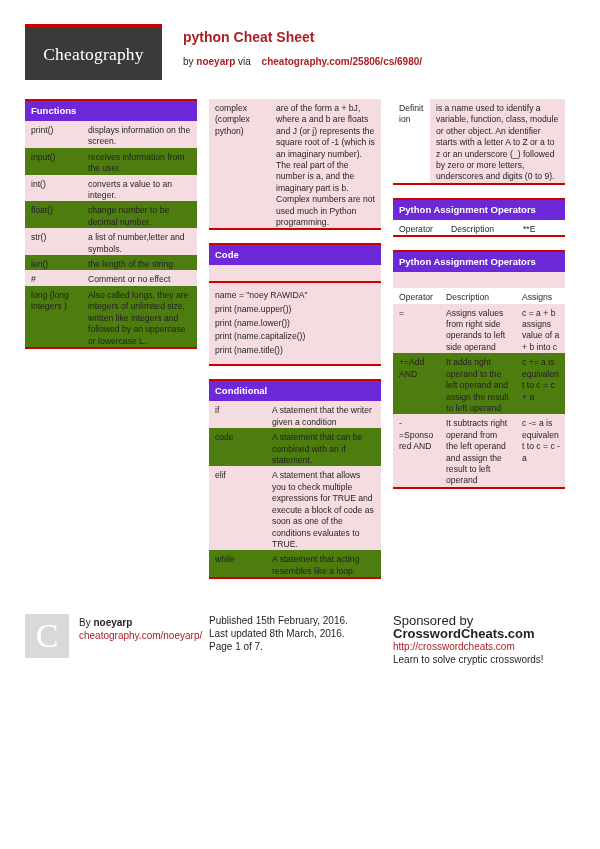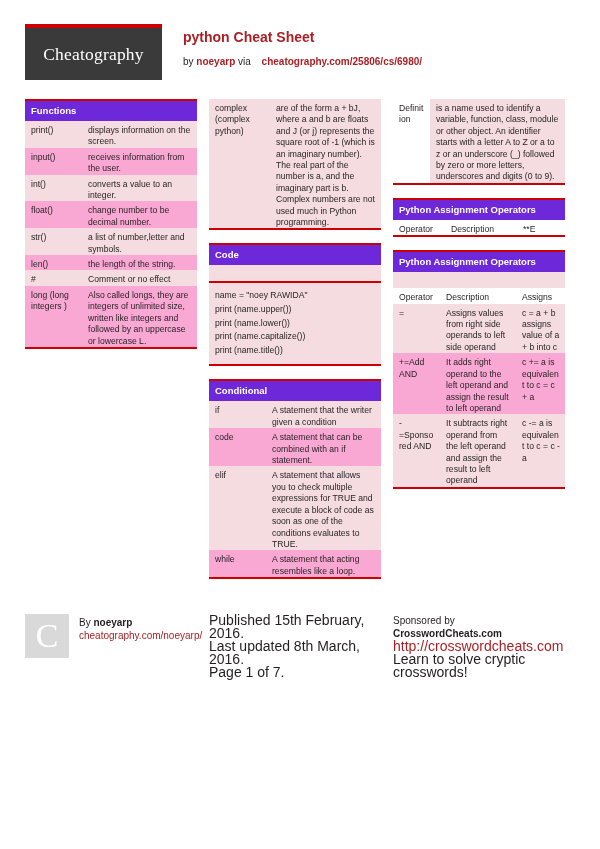--- a/index.html
+++ b/index.html
@@ -110,21 +110,21 @@
     line-height: 11.4px;
     padding: 4px 5px 0 6px;
     vertical-align: top;
     text-align: left;
     font-weight: normal;
     color: #231f20;
     word-wrap: break-word;
     overflow-wrap: break-word;
   }
   .tbl tr.odd td { background: #f4dce0; }
-  .tbl tr.even td { background: #f9a8d4; }
+  .tbl tr.even td { background: #4d7c0f; }
   .tbl tr.blank td { height: 10px; padding: 3px; }
   .tbl th { font-weight: normal; }
   td.k { width: 46px; }
   td.k-wide { width: 50px; }
 
   
   .code-body td {
     font-size: 8.6px;
     line-height: 13.6px;
     padding: 6px 6px 7px 6px;
@@ -167,23 +167,23 @@
     line-height: 44px;
     text-align: center;
     flex: 0 0 44px;
   }
   .fmeta { font-size: 10px; line-height: 13px; padding-top: 2px; }
   .fmeta .bold { font-weight: bold; }
   .fmeta a, .fmeta .lnk {
     color: #ab1f24;
     text-decoration: none;
   }
-  .fcol .line { font-size: 14px; line-height: 13px; }
+  .fcol .line { font-size: 10px; line-height: 13px; }
   .fcol .line.red { color: #ab1f24; }
-  .fcol .sponsor-title { font-size: 10px; line-height: 13px; }
+  .fcol .sponsor-title { font-size: 13px; line-height: 13px; }
   .fcol .sponsor-title b { font-weight: bold; }
 </style>
 </head>
 <body>
 
 <div class="page">
 
   <div class="header">
     <div class="logo-block">
       <span class="logo-text">Cheatography</span>

